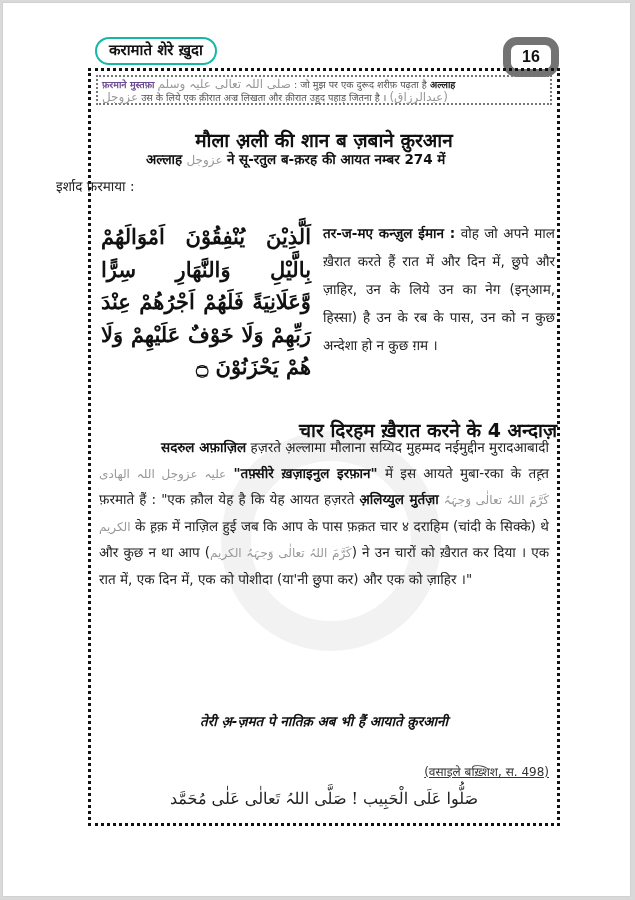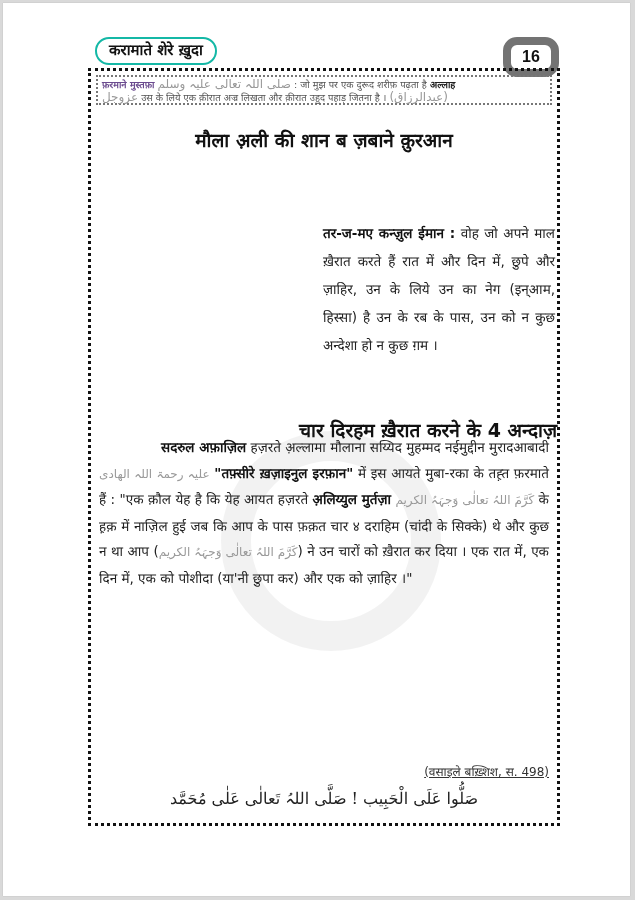--- a/index.html
+++ b/index.html
@@ -84,37 +84,45 @@
       <span class="arabic-small">صلی اللہ تعالی علیہ وسلم</span>
       <span>: जो मुझ पर एक दुरूद शरीफ़ पढ़ता है</span>
       <span class="dark">अल्लाह</span><br>
       <span class="arabic-small">عزوجل</span>
       <span>उस के लिये एक क़ीरात अज्र लिखता और क़ीरात उहुद पहाड़ जितना है ।</span>
       <span class="arabic-small">(عبدالرزاق)</span>
     </div>
 
     <div class="h1" style="top:48px;">मौला अ़ली की शान ब ज़बाने क़ुरआन</div>
 
+    <div class="para" style="left:10px; right:10px; top:76px; text-indent:45px;">
+      <span class="bold">अल्लाह</span>
+      <span class="arabic-small">عزوجل</span>
+      <span class="bold">ने सू-रतुल ब-क़रह की आयत नम्बर 274 में</span><br>
+      <span style="display:inline-block; text-indent:0; margin-left:-45px;">इर्शाद फ़रमाया :</span>
+    </div>
 
+    <div class="arabic-verse">اَلَّذِیْنَ یُنْفِقُوْنَ اَمْوَالَهُمْ بِالَّیْلِ وَالنَّهَارِ سِرًّا وَّعَلَانِیَةً فَلَهُمْ اَجْرُهُمْ عِنْدَ رَبِّهِمْ وَلَا خَوْفٌ عَلَیْهِمْ وَلَا هُمْ یَحْزَنُوْنَ ۝</div>
 
     <div class="translation">
       <span class="bold">तर-ज-मए कन्ज़ुल ईमान :</span>
       <span>वोह जो अपने माल ख़ैरात करते हैं रात में और दिन में, छुपे और ज़ाहिर, उन के लिये उन का नेग (इन्आम, हिस्सा) है उन के रब के पास, उन को न कुछ अन्देशा हो न कुछ ग़म ।</span>
     </div>
 
     <div class="h1" style="top:338px;text-align:right;">चार दिरहम ख़ैरात करने के 4 अन्दाज़</div>
 
     <div class="para" style="left:8px; right:8px; top:364px; text-indent:62px;">
       <span class="bold">सदरुल अफ़ाज़िल</span>
       <span>हज़रते अ़ल्लामा मौलाना सय्यिद मुहम्मद नईमुद्दीन मुरादआबादी</span>
-      <span class="arabic-small">علیہ رحمۃ اللہ الھادی</span>
+      <span class="arabic-small">علیہ عزوجل اللہ الھادی</span>
       <span class="bold">"तफ़्सीरे ख़ज़ाइनुल इरफ़ान"</span>
       <span>में इस आयते मुबा-रका के तह़्त फ़रमाते हैं : "एक क़ौल येह है कि येह आयत हज़रते</span>
       <span class="bold">अ़लिय्युल मुर्तज़ा</span>
       <span class="arabic-small">کَرَّمَ اللہُ تعالٰی وَجہَہُ الکریم</span>
       <span>के ह़क़ में नाज़िल हुई जब कि आप के पास फ़क़त चार ४ दराहिम (चांदी के सिक्के) थे और कुछ न था आप (</span><span class="arabic-small">کَرَّمَ اللہُ تعالٰی وَجہَہُ الکریم</span><span>) ने उन चारों को ख़ैरात कर दिया । एक रात में, एक दिन में, एक को पोशीदा (या'नी छुपा कर) और एक को ज़ाहिर ।"</span>
     </div>
 
+    <div class="couplet" style="top:641px;">तेरी अ़-ज़मत पे नातिक़ अब भी हैं आयाते क़ुरआनी</div>
     <div class="reference">(वसाइले बख़्शिश, स. 498)</div>
 
     <div class="salutation">صَلُّوا عَلَی الْحَبِیب !   صَلَّی اللہُ تَعالٰی عَلٰی مُحَمَّد</div>
   </div>
 </div>
 
 </body></html>

